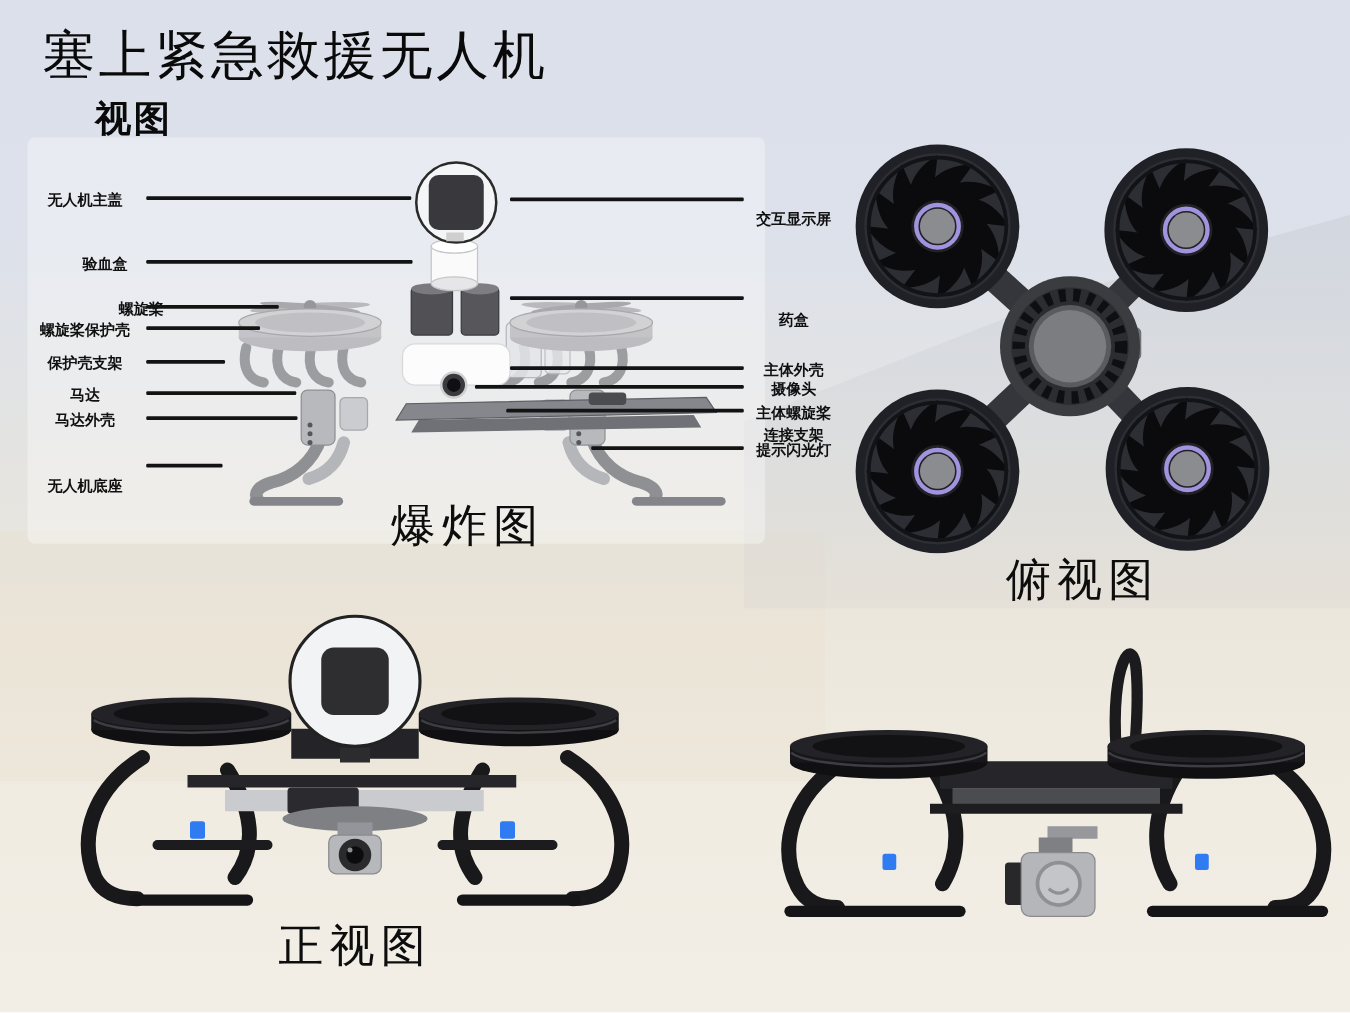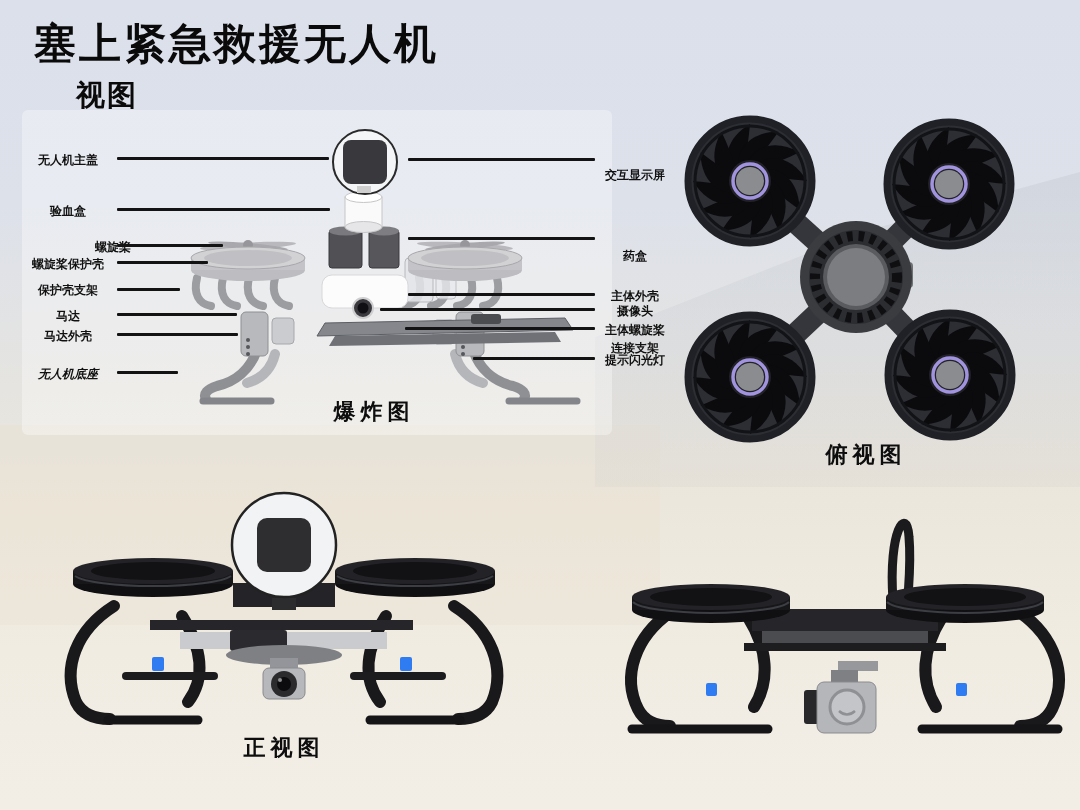--- a/index.html
+++ b/index.html
@@ -8,27 +8,27 @@
     font-family:"Liberation Sans","DejaVu Sans",sans-serif;color:#111;
     background:linear-gradient(180deg,#dbe0eb 0%,#dde1ea 25%,#e5e4e0 48%,#ece7dc 62%,#f1ece2 80%,#f2eee6 100%);
   }
   .bg-mountain{
     position:absolute;left:595px;top:112px;width:485px;height:375px;
     background:linear-gradient(180deg,#bfc4cb 0%,#d2d5da 60%,#ddd9d2 100%);
     clip-path:polygon(0 60%,55% 32%,100% 16%,100% 100%,0 100%);opacity:.42;
   }
   .bg-wall{position:absolute;left:0;top:425px;width:660px;height:200px;background:#e9dfcd;opacity:.30;}
   .bg-panel{position:absolute;left:22px;top:110px;width:590px;height:325px;background:rgba(255,255,255,.34);border-radius:6px;}
-  .title{position:absolute;left:34px;top:16px;font-size:42px;font-weight:700;letter-spacing:3px;color:#0a0a0a;}
+  .title{position:absolute;left:34px;top:16px;font-size:42px;font-weight:400;letter-spacing:3px;color:#0a0a0a;}
   .subtitle{position:absolute;left:76px;top:76px;font-size:29px;font-weight:900;letter-spacing:2px;color:#0a0a0a;}
   .plabel{position:absolute;font-size:12px;font-weight:600;line-height:18px;color:#101010;}
   .left-label{left:0;width:136px;text-align:center;}
   .right-label{left:570px;width:130px;text-align:center;white-space:pre-line;}
   .lline{position:absolute;height:3px;background:#131313;border-radius:1px;}
-  .caption{position:absolute;width:160px;text-align:center;font-size:22px;font-weight:700;letter-spacing:5px;color:#0d0d0d;}
+  .caption{position:absolute;width:160px;text-align:center;font-size:36px;font-weight:400;letter-spacing:5px;color:#0d0d0d;}
   svg{position:absolute;}
 </style>
 </head>
 <body>
 
 <div class="canvas">
 
   <div class="bg-wall"></div>
   <div class="bg-mountain"></div>
   <div class="bg-panel"></div>
@@ -114,33 +114,33 @@
     <ellipse cx="188.5" cy="79" rx="18.5" ry="5.5" fill="#ffffff" stroke="#c6c6c8"></ellipse>
     <ellipse cx="188.5" cy="109" rx="18.5" ry="5.5" fill="#e6e6e8" stroke="#c6c6c8"></ellipse>
 
     <circle cx="190" cy="44" r="32" fill="#f4f5f7" stroke="#2a2a2a" stroke-width="2"></circle>
     <rect x="168" y="22" width="44" height="44" rx="8" fill="#39393d"></rect>
     <rect x="182" y="68" width="14" height="7" fill="#cfcfcf"></rect>
   </svg>
 
   <div class="plabel left-label" style="top:151px;">无人机主盖</div>
   <div class="lline" style="left:117px;top:157px;width:212px;"></div>
-  <div class="plabel left-label" style="top:202px;">验血盒</div>
+  <div class="plabel left-label" style="top:202px;padding-left:16px;">验血盒</div>
   <div class="lline" style="left:117px;top:208px;width:213px;"></div>
   <div class="plabel left-label" style="top:238px;margin-left:45px;">螺旋桨</div>
   <div class="lline" style="left:117px;top:244px;width:106px;"></div>
   <div class="plabel left-label" style="top:255px;">螺旋桨保护壳</div>
   <div class="lline" style="left:117px;top:261px;width:91px;"></div>
   <div class="plabel left-label" style="top:282px;font-family:Liberation Mono, monospace;">保护壳支架</div>
   <div class="lline" style="left:117px;top:288px;width:63px;"></div>
   <div class="plabel left-label" style="top:307px;">马达</div>
   <div class="lline" style="left:117px;top:313px;width:120px;"></div>
   <div class="plabel left-label" style="top:327px;">马达外壳</div>
   <div class="lline" style="left:117px;top:333px;width:121px;"></div>
-  <div class="plabel left-label" style="top:365px;font-style:italic;">无人机底座</div>
+  <div class="plabel left-label" style="top:380px;">无人机底座</div>
   <div class="lline" style="left:117px;top:371px;width:61px;"></div>
 
   <div class="plabel right-label" style="top:166px;">交互显示屏</div>
   <div class="lline" style="left:408px;top:158px;width:187px;"></div>
   <div class="plabel right-label" style="top:247px;">药盒</div>
   <div class="lline" style="left:408px;top:237px;width:187px;"></div>
   <div class="plabel right-label" style="top:287px;">主体外壳</div>
   <div class="lline" style="left:408px;top:293px;width:187px;"></div>
   <div class="plabel right-label" style="top:302px;">摄像头</div>
   <div class="lline" style="left:380px;top:308px;width:215px;"></div>

